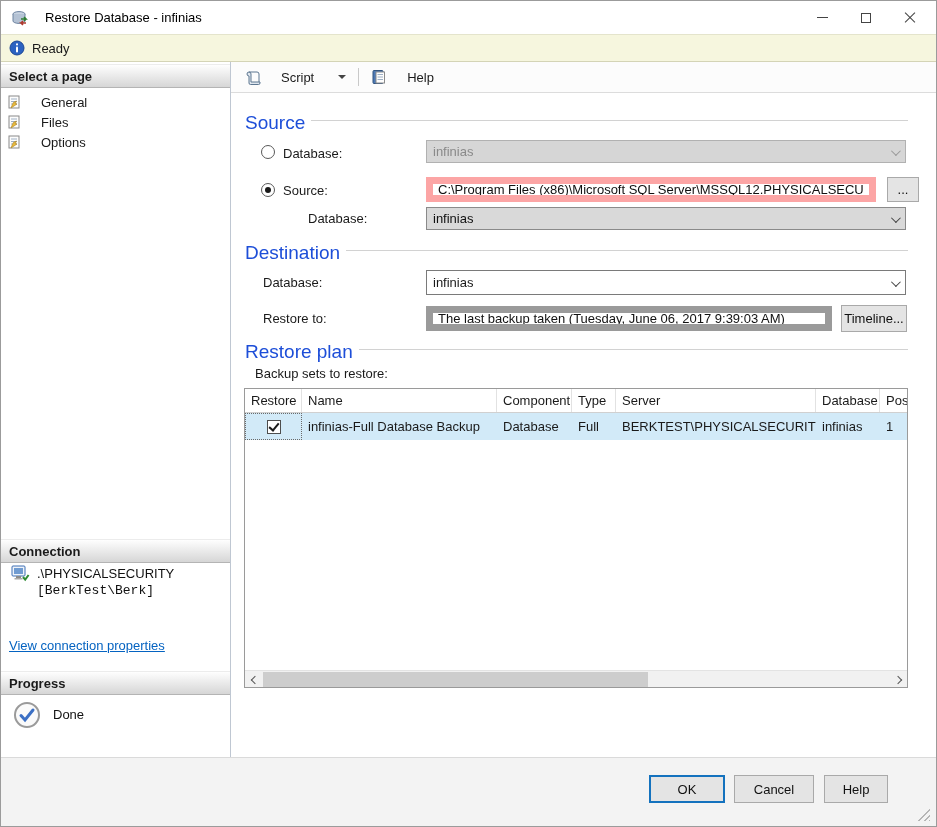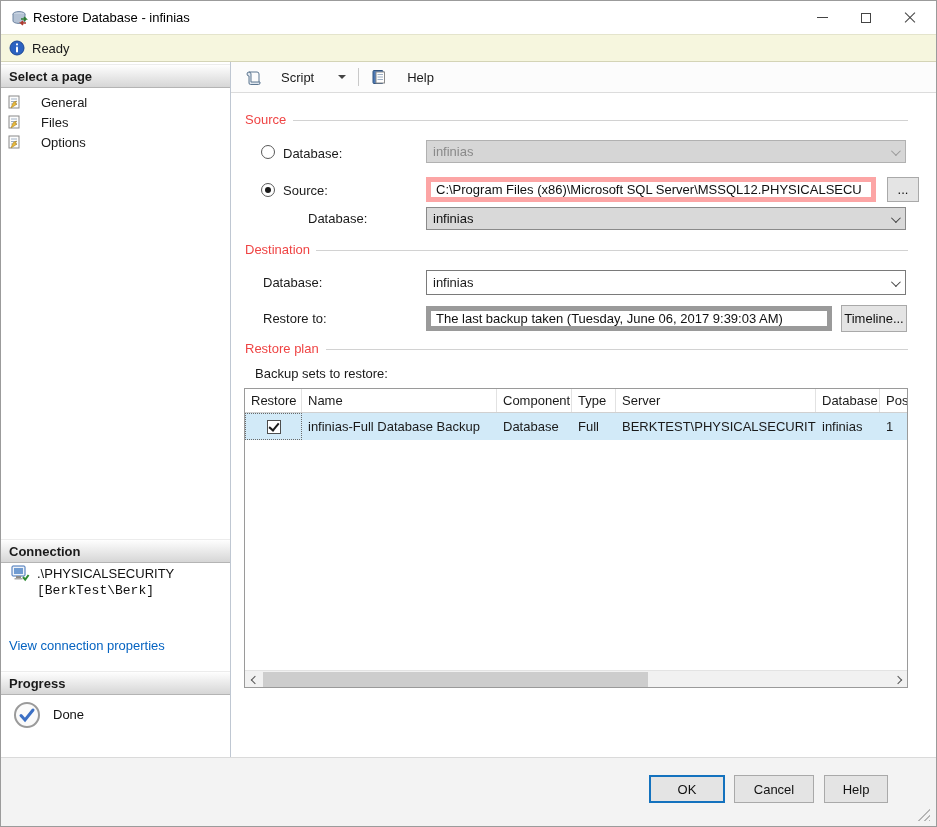--- a/index.html
+++ b/index.html
@@ -4,61 +4,61 @@
 <style>
   * { margin:0; padding:0; box-sizing:border-box; }
   html,body { background:#ffffff; font-family:"Liberation Sans","DejaVu Sans",sans-serif; }
   .window{
     position:relative; width:937px; height:827px; background:#ffffff;
     border:1px solid #9b9b9b; overflow:hidden; font-size:13px; color:#1a1a1a;
   }
   
   .titlebar{ position:absolute; left:0; top:0; width:100%; height:33px; background:#ffffff;
     display:flex; align-items:center; padding-left:10px; }
-  .titlebar .title{ margin-left:4px; font-size:13px; color:#000; }
+  .titlebar .title{ margin-left:16px; font-size:13px; color:#000; }
   .win-controls{ position:absolute; right:6px; top:0; height:33px; display:flex; align-items:center; gap:4px; }
   .win-btn{ width:40px; height:28px; display:flex; align-items:center; justify-content:center; color:#444; }
   .glyph-min{ width:11px; height:0; border-top:1px solid #444; display:block; }
   .glyph-max{ width:10px; height:10px; border:1px solid #444; display:block; }
   .glyph-close{ position:relative; width:12px; height:12px; display:block; }
   .glyph-close::before,.glyph-close::after{ content:""; position:absolute; left:-1px; top:5px; width:14px; height:0; border-top:1.5px solid #444; }
   .glyph-close::before{ transform:rotate(45deg);} .glyph-close::after{ transform:rotate(-45deg);}
   
   .statusbar{ position:absolute; left:0; top:33px; width:100%; height:28px; background:#f6f6de;
     border-top:1px solid #e4e4cc; border-bottom:1px solid #d4d4b6; display:flex; align-items:center; padding-left:8px; }
   .statusbar .txt{ margin-left:7px; color:#1a1a1a; }
   
   .body{ position:absolute; left:0; top:61px; width:100%; height:695px; }
   .sidebar{ position:absolute; left:0; top:0; width:230px; height:695px; background:#ffffff;
     border-right:1px solid #bfc7d2; }
   .panel-header{ position:absolute; left:0; width:229px; height:24px; line-height:23px;
     background:linear-gradient(#fefefe,#d6d6d6); border-top:1px solid #ececec; border-bottom:1px solid #b4b4b4;
     font-weight:bold; padding-left:8px; }
   .page-item{ position:absolute; left:6px; height:20px; display:flex; align-items:center; gap:18px; cursor:default; }
   .conn-line{ position:absolute; left:36px; font-size:13px; color:#111; }
-  .link{ position:absolute; left:8px; color:#0563c1; cursor:pointer; }
+  .link{ position:absolute; left:8px; color:#0563c1; text-decoration:underline; cursor:pointer; }
   
   .main{ position:absolute; left:230px; top:0; width:707px; height:695px; background:#ffffff; }
   .toolbar{ position:absolute; left:0; top:0; width:100%; height:31px; background:#fcfcfc;
     border-bottom:1px solid #dcdcdc; display:flex; align-items:center; padding-left:8px; }
   .tb-btn{ display:flex; align-items:center; gap:20px; padding:3px 6px; border-radius:2px; }
   .tb-sep{ width:1px; height:18px; background:#c9c9c9; margin:0 6px; }
   .caret-down{ width:0; height:0; border-left:4px solid transparent; border-right:4px solid transparent; border-top:4px solid #444; margin-left:4px; }
-  .group-label{ position:absolute; font-size:13px; color:#ef4444; background:#fff; padding-right:6px; z-index:2; }
+  .group-label{ position:absolute; font-size:19px; color:#1d4ed8; background:#fff; padding-right:6px; z-index:2; }
   .group-line{ position:absolute; height:0; border-top:1px solid #d2d2d2; }
   .lbl{ position:absolute; color:#1a1a1a; }
   .radio{ position:absolute; width:14px; height:14px; border:1px solid #595959; border-radius:50%; background:#fff; }
   .radio.checked::after{ content:""; position:absolute; left:3px; top:3px; width:6px; height:6px; border-radius:50%; background:#1a1a1a; }
   .combo{ position:absolute; height:23px; border:1px solid #7a7a7a; background:#fff; display:flex; align-items:center;
     padding-left:6px; padding-right:22px; }
   .combo .chev{ position:absolute; right:7px; top:8px; width:7px; height:7px; border-right:1.5px solid #444; border-bottom:1.5px solid #444; transform:rotate(45deg) translateY(-2px); }
   .combo.disabled{ background:#d6d6d6; border-color:#b1b1b1; color:#8a8a8a; }
   .combo.disabled .chev{ border-color:#999; }
   .combo.grayfill{ background:#d9d9d9; border-color:#8a8a8a; color:#111; }
-  .textfield{ position:absolute; height:25px; border:5px solid #fca5a5; background:#fff; color:#111;
+  .textfield{ position:absolute; height:25px; border:7px solid #fca5a5; background:#fff; color:#111;
     font-family:"Liberation Sans",sans-serif; font-size:13px; padding:0 5px; }
   .textfield.soft{ border-color:#9a9a9a; }
   .btn{ position:absolute; background:#e4e4e4; border:1px solid #a9a9a9; color:#111; font-size:13px;
     display:flex; align-items:center; justify-content:center; cursor:pointer; font-family:"Liberation Sans",sans-serif; }
   .btn.default{ border:2px solid #1472be; }
   
   .grid{ position:absolute; left:13px; top:326px; width:664px; height:300px; border:1px solid #9a9a9a;
     background:#fff; overflow:hidden; }
   .grid-inner{ width:690px; }
   .grid-head{ display:flex; height:24px; border-bottom:1px solid #d0d0d0; background:#fff; }

